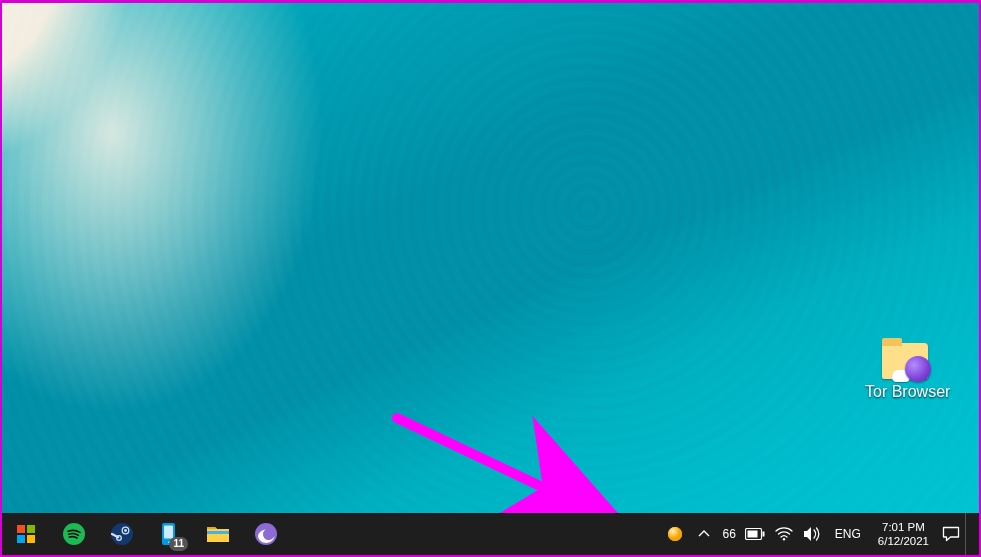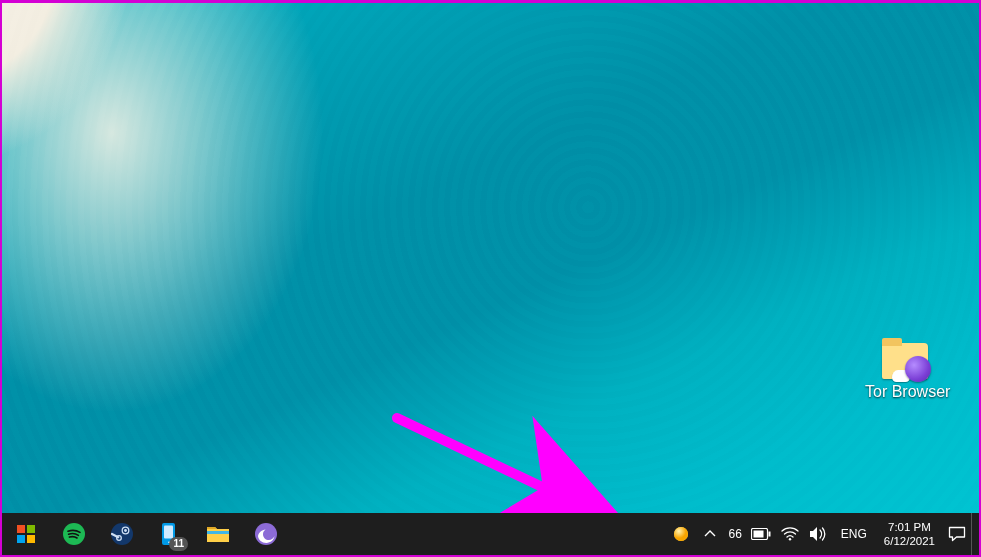--- a/index.html
+++ b/index.html
@@ -84,21 +84,21 @@
       position: absolute;
       left: 0; right: 0; bottom: 0;
       height: 42px;
       background: #1e1e1e;
       display: flex;
       align-items: center;
       color: #fff;
       font-size: 12px;
     }
     .tb-left { display: flex; align-items: center; height: 100%; }
-    .tb-right { margin-left: auto; display: flex; align-items: center; height: 100%; padding-right: 2px; }
+    .tb-right { margin-left: auto; display: flex; align-items: center; height: 100%; padding-right: 8px; }
     .tb-btn {
       width: 48px; height: 42px;
       display: flex; align-items: center; justify-content: center;
       position: relative;
       cursor: pointer;
     }
     .tb-right .tb-btn { width: auto; min-width: 28px; padding: 0 5px; }
     .tb-right .tb-text { font-size: 12px; color: #fff; padding: 0 4px; }
     .clock { text-align: center; font-size: 11.5px; line-height: 1.25; padding: 0 8px; cursor: pointer; }
 

